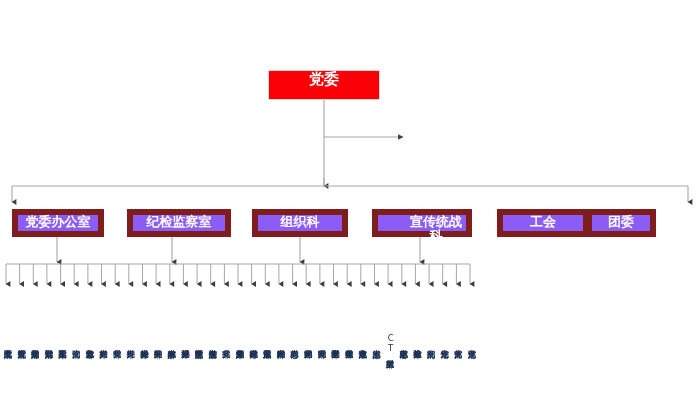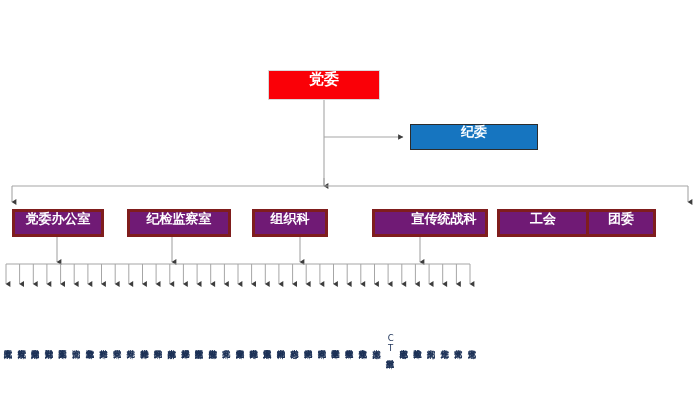--- a/index.html
+++ b/index.html
@@ -73,22 +73,22 @@
     background: #1675c0;
     border: 1px solid #2c2c2c;
     font-size: 13px;
     left: 410px;
     top: 124px;
     width: 128px;
     height: 26px;
   }
 
   .node-dept {
-    background: #701a75;
-    border: 3px solid #7f1d1d;
+    background: #8b5cf6;
+    border: 6px solid #7f1d1d;
     font-size: 13px;
     height: 28px;
     top: 209px;
   }
 
   
   #leaf-layer {
     position: absolute;
     left: 0;
     top: 288px;
@@ -182,35 +182,32 @@
         <path d="M442.7,264 L442.7,284" stroke="#A6A6A6" stroke-width="1" fill="none" marker-end="url(#arrowdown)"></path>
         <path d="M456.4,264 L456.4,284" stroke="#A6A6A6" stroke-width="1" fill="none" marker-end="url(#arrowdown)"></path>
         <path d="M470.0,264 L470.0,284" stroke="#A6A6A6" stroke-width="1" fill="none" marker-end="url(#arrowdown)"></path>
       </g>
   </svg>
 
   <div class="node node-root">
     <span>党委</span>
   </div>
 
-  <div class="node node-secondary">
-    <span>纪委</span>
-  </div>
 
   <div id="dept-layer">
       <div class="node node-dept" style="left: 12px; width: 92px;">
         <span>党委办公室</span>
       </div>
       <div class="node node-dept" style="left: 127px; width: 104px;">
         <span>纪检监察室</span>
       </div>
-      <div class="node node-dept" style="left: 252px; width: 76px;">
+      <div class="node node-dept" style="left: 252px; width: 96px;">
         <span>组织科</span>
       </div>
-      <div class="node node-dept" style="left: 372px; width: 116px; padding-left: 28px;">
+      <div class="node node-dept" style="left: 372px; width: 100px; padding-left: 28px;">
         <span>宣传统战科</span>
       </div>
       <div class="node node-dept" style="left: 497px; width: 92px;">
         <span>工会</span>
       </div>
       <div class="node node-dept" style="left: 586px; width: 70px;">
         <span>团委</span>
       </div>
     </div>
 

